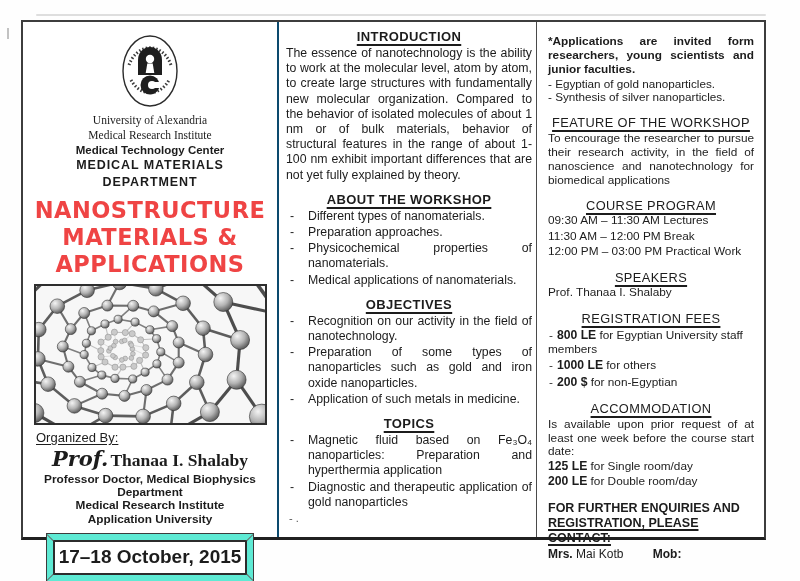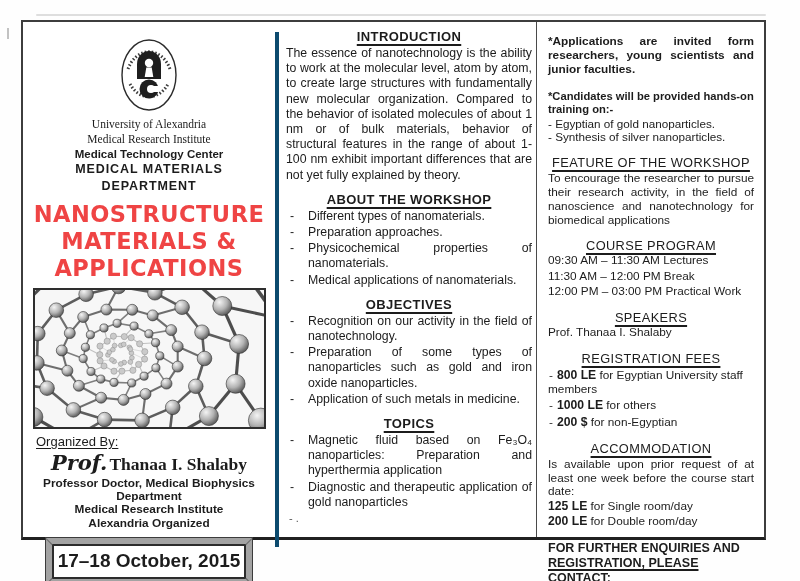--- a/index.html
+++ b/index.html
@@ -4,38 +4,38 @@
 <style>
   html,body{margin:0;padding:0;background:#fff;}
   *{box-sizing:border-box;}
   .sheet{position:relative;width:800px;height:581px;background:#fefefe;
          font-family:"Liberation Sans","DejaVu Sans",sans-serif;color:#1c1c1c;overflow:hidden;}
   .scan-smudge{position:absolute;top:14px;left:36px;right:34px;height:2px;background:#dedede;border-radius:2px;}
   .scan-tick{position:absolute;left:7px;top:28px;width:2px;height:11px;background:#c2c2c2;}
   .brochure{position:absolute;left:21px;top:20px;width:745px;height:520px;
             border:2px solid #3d3d3d;border-bottom:3px solid #202020;display:flex;background:#fff;}
   .panel{height:100%;}
-  .panel-left{width:256px;border-right:4px solid #0c4a6e;padding:6px 8px 0;text-align:center;margin-top:10px;}
+  .panel-left{width:256px;border-right:2px solid #0c4a6e;padding:12px 8px 0;text-align:center;}
   .panel-mid{width:258px;border-right:1px solid #4a4a4a;padding:5px 4px 0 7px;}
   .panel-right{flex:1;padding:10px 10px 0 11px;}
 
   
   .l-univ{font-family:"Liberation Serif","DejaVu Serif",serif;font-size:11.5px;line-height:13px;margin-top:2px;}
   .l-center{font-weight:bold;font-size:11.5px;line-height:14px;margin-top:1px;}
   .l-dept{font-weight:bold;font-size:12.5px;letter-spacing:.9px;line-height:16.5px;}
   .l-title{font-family:"DejaVu Sans",sans-serif;font-weight:bold;font-size:22.5px;line-height:27px;
            letter-spacing:.5px;margin-top:7px;color:#ef4444;}
   .nanotube{width:233px;height:141px;margin:6px auto 0;border:2px solid #2e2e2e;background:#f7f7f7;overflow:hidden;}
   .organized{text-align:left;margin:5px 0 0 5px;font-size:13px;text-decoration:underline;text-underline-offset:2px;}
   .prof-line{margin-top:1px;white-space:nowrap;}
   .prof-script{font-family:"DejaVu Serif",serif;font-style:italic;font-weight:bold;font-size:21px;margin-right:2px;}
   .prof-name{font-family:"Liberation Serif","DejaVu Serif",serif;font-weight:bold;font-size:17.5px;}
   .org-line{font-weight:bold;font-size:11.8px;line-height:13.2px;}
   .org-block{margin-top:2px;}
-  .date-frame{width:208px;margin:7px auto 0;border:1px solid #3c3c3c;padding:6px;position:relative;background:#a3a3a3;}
+  .date-frame{width:208px;margin:7px auto 0;border:1px solid #3c3c3c;padding:6px;position:relative;background:#5eead4;}
   .date-inner{border:2px solid #2c2c2c;padding:4px 1px 5px;font-weight:bold;font-size:19px;
               font-family:"Liberation Sans",sans-serif;white-space:nowrap;background:#fff;}
   .corner{position:absolute;width:9px;height:1px;background:#666;}
   .corner.tl{top:0;left:0;transform-origin:0 50%;transform:rotate(45deg);}
   .corner.tr{top:0;right:0;transform-origin:100% 50%;transform:rotate(-45deg);}
   .corner.bl{bottom:0;left:0;transform-origin:0 50%;transform:rotate(-45deg);}
   .corner.br{bottom:0;right:0;transform-origin:100% 50%;transform:rotate(45deg);}
 
   
   .m-head{font-weight:bold;font-size:13px;text-align:center;letter-spacing:.4px;
@@ -408,21 +408,21 @@
           </svg></div>
 
       <div class="organized">Organized By:</div>
       <div class="prof-line">
         <span class="prof-script">Prof.</span><span class="prof-name">Thanaa I. Shalaby</span>
       </div>
       <div class="org-block">
         <div class="org-line">Professor Doctor, Medical Biophysics</div>
         <div class="org-line">Department</div>
         <div class="org-line">Medical Research Institute</div>
-        <div class="org-line">Alexandria Organized</div>
+        <div class="org-line">Application University</div>
       </div>
 
       <div class="date-frame">
         <span class="corner tl"></span>
         <span class="corner tr"></span>
         <span class="corner bl"></span>
         <span class="corner br"></span>
         <div class="date-inner">17–18 October, 2015</div>
       </div>
     </div>
@@ -477,21 +477,20 @@
             <span class="dash">-</span>
             <span class="txt">Diagnostic and therapeutic application of gold nanoparticles</span>
           </div>
       </div>
       <div class="stray">- .</div>
     </div>
 
     <div class="panel panel-right">
       <div class="r-note1">*Applications are invited form researchers, young scientists and junior faculties.</div>
 
-      <div class="r-note2h">*Candidates will be provided hands-on training on:-</div>
       <div class="r-item">- Egyptian of gold nanoparticles.</div>
       <div class="r-item">- Synthesis of silver nanoparticles.</div>
 
       <div class="r-head">FEATURE OF THE WORKSHOP</div>
       <div class="r-body">To encourage the researcher to pursue their research activity, in the field of nanoscience and nanotechnology for biomedical applications</div>
 
       <div class="r-head">COURSE PROGRAM</div>
       <div class="r-line">09:30 AM – 11:30 AM Lectures</div>
       <div class="r-line">11:30 AM – 12:00 PM Break</div>
       <div class="r-line">12:00 PM – 03:00 PM Practical Work</div>

